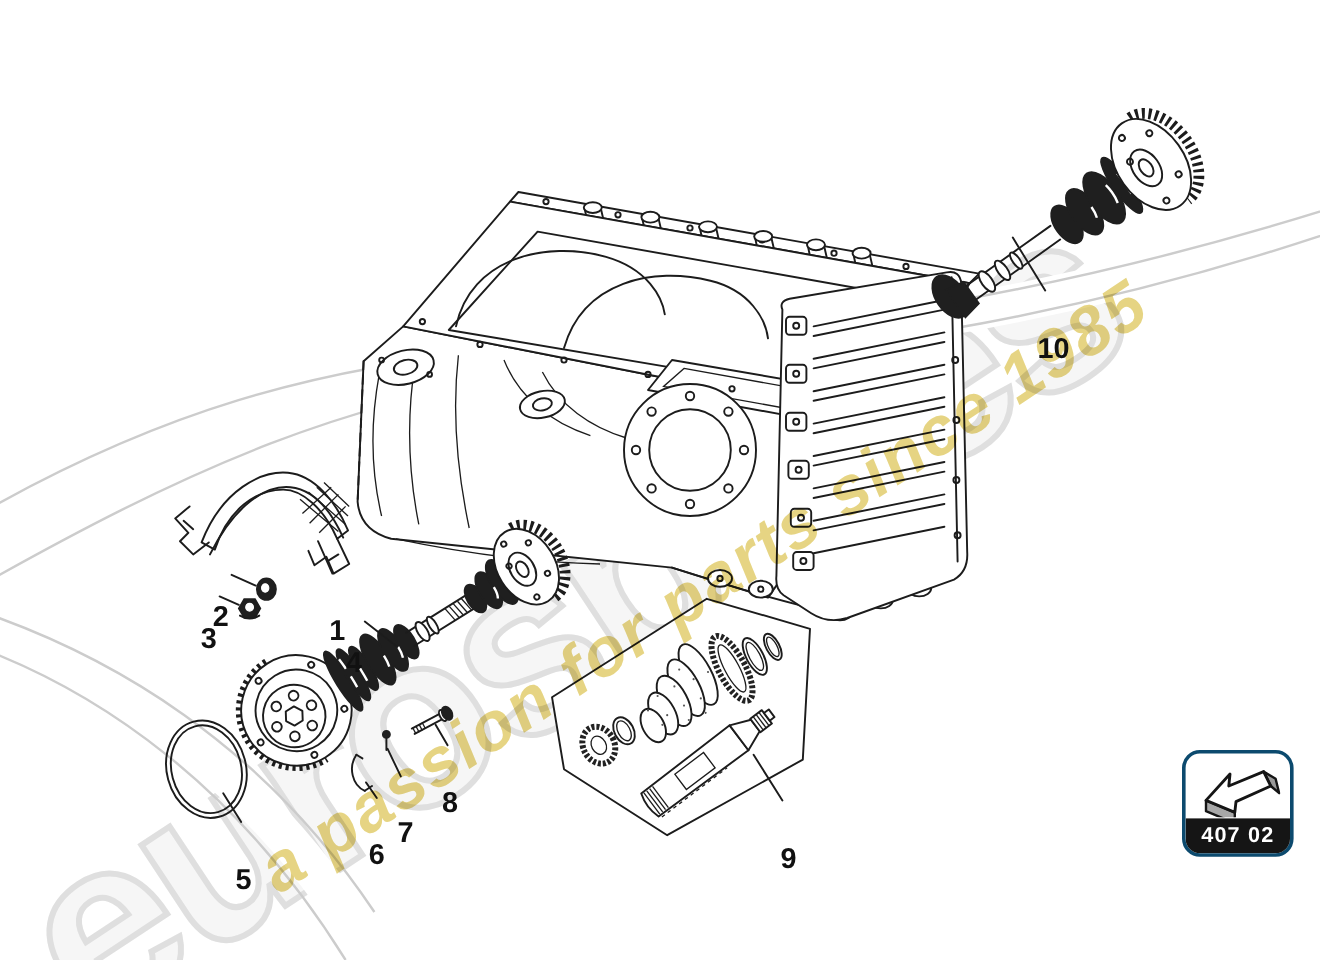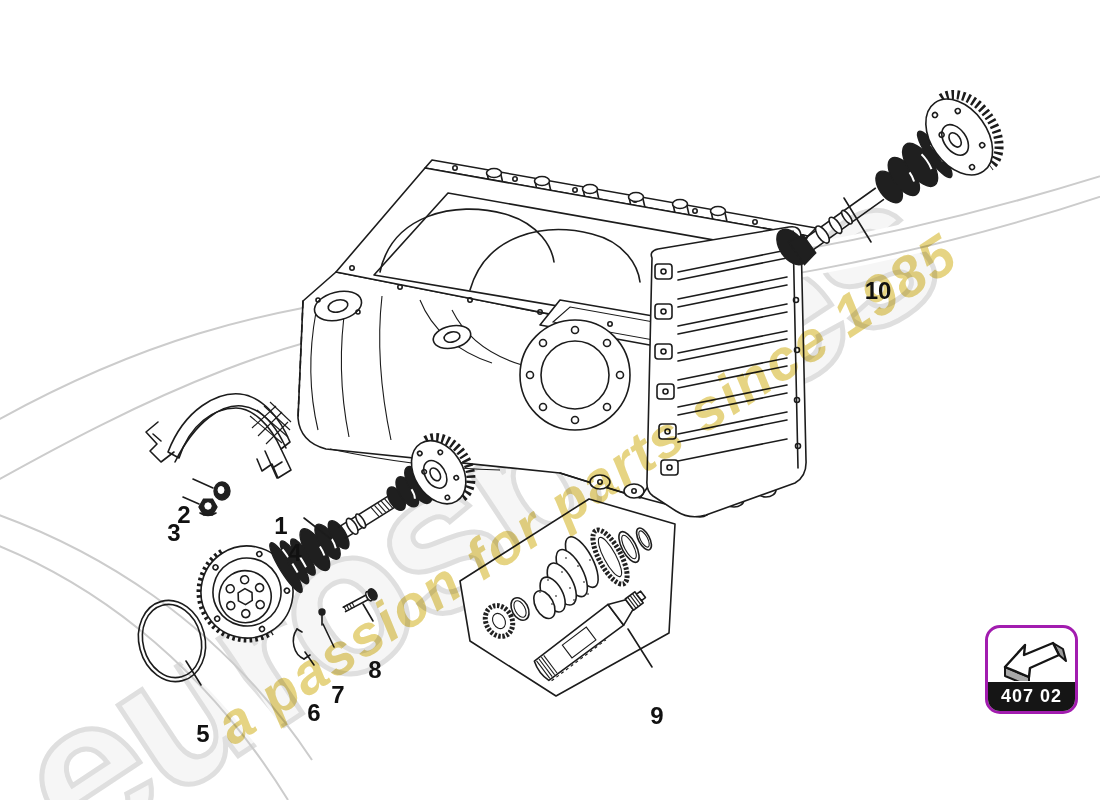--- a/index.html
+++ b/index.html
@@ -35,21 +35,21 @@
     opacity:.92;mix-blend-mode:multiply;line-height:1;user-select:none;
   }
   
   .plabel{
     position:absolute;z-index:5;transform:translate(-50%,-50%);
     font-size:24px;font-weight:bold;color:#111;line-height:1;margin-top:40px;
   }
   
   .badge{
     position:absolute;left:985px;top:625px;width:93px;height:89px;z-index:6;
-    border:3px solid #a21caf;border-radius:15px;background:#fff;overflow:hidden;
+    border:3px solid #0c4a6e;border-radius:15px;background:#fff;overflow:hidden;
     display:flex;flex-direction:column;box-sizing:border-box;
   }
   .badge-icon-area{flex:1;display:flex;align-items:center;justify-content:center;}
   .badge-bar{
     height:29px;background:#151515;color:#fff;display:flex;align-items:center;justify-content:center;
     font-size:18px;font-weight:bold;letter-spacing:1px;
   }
 </style>
 </head>
 <body>

